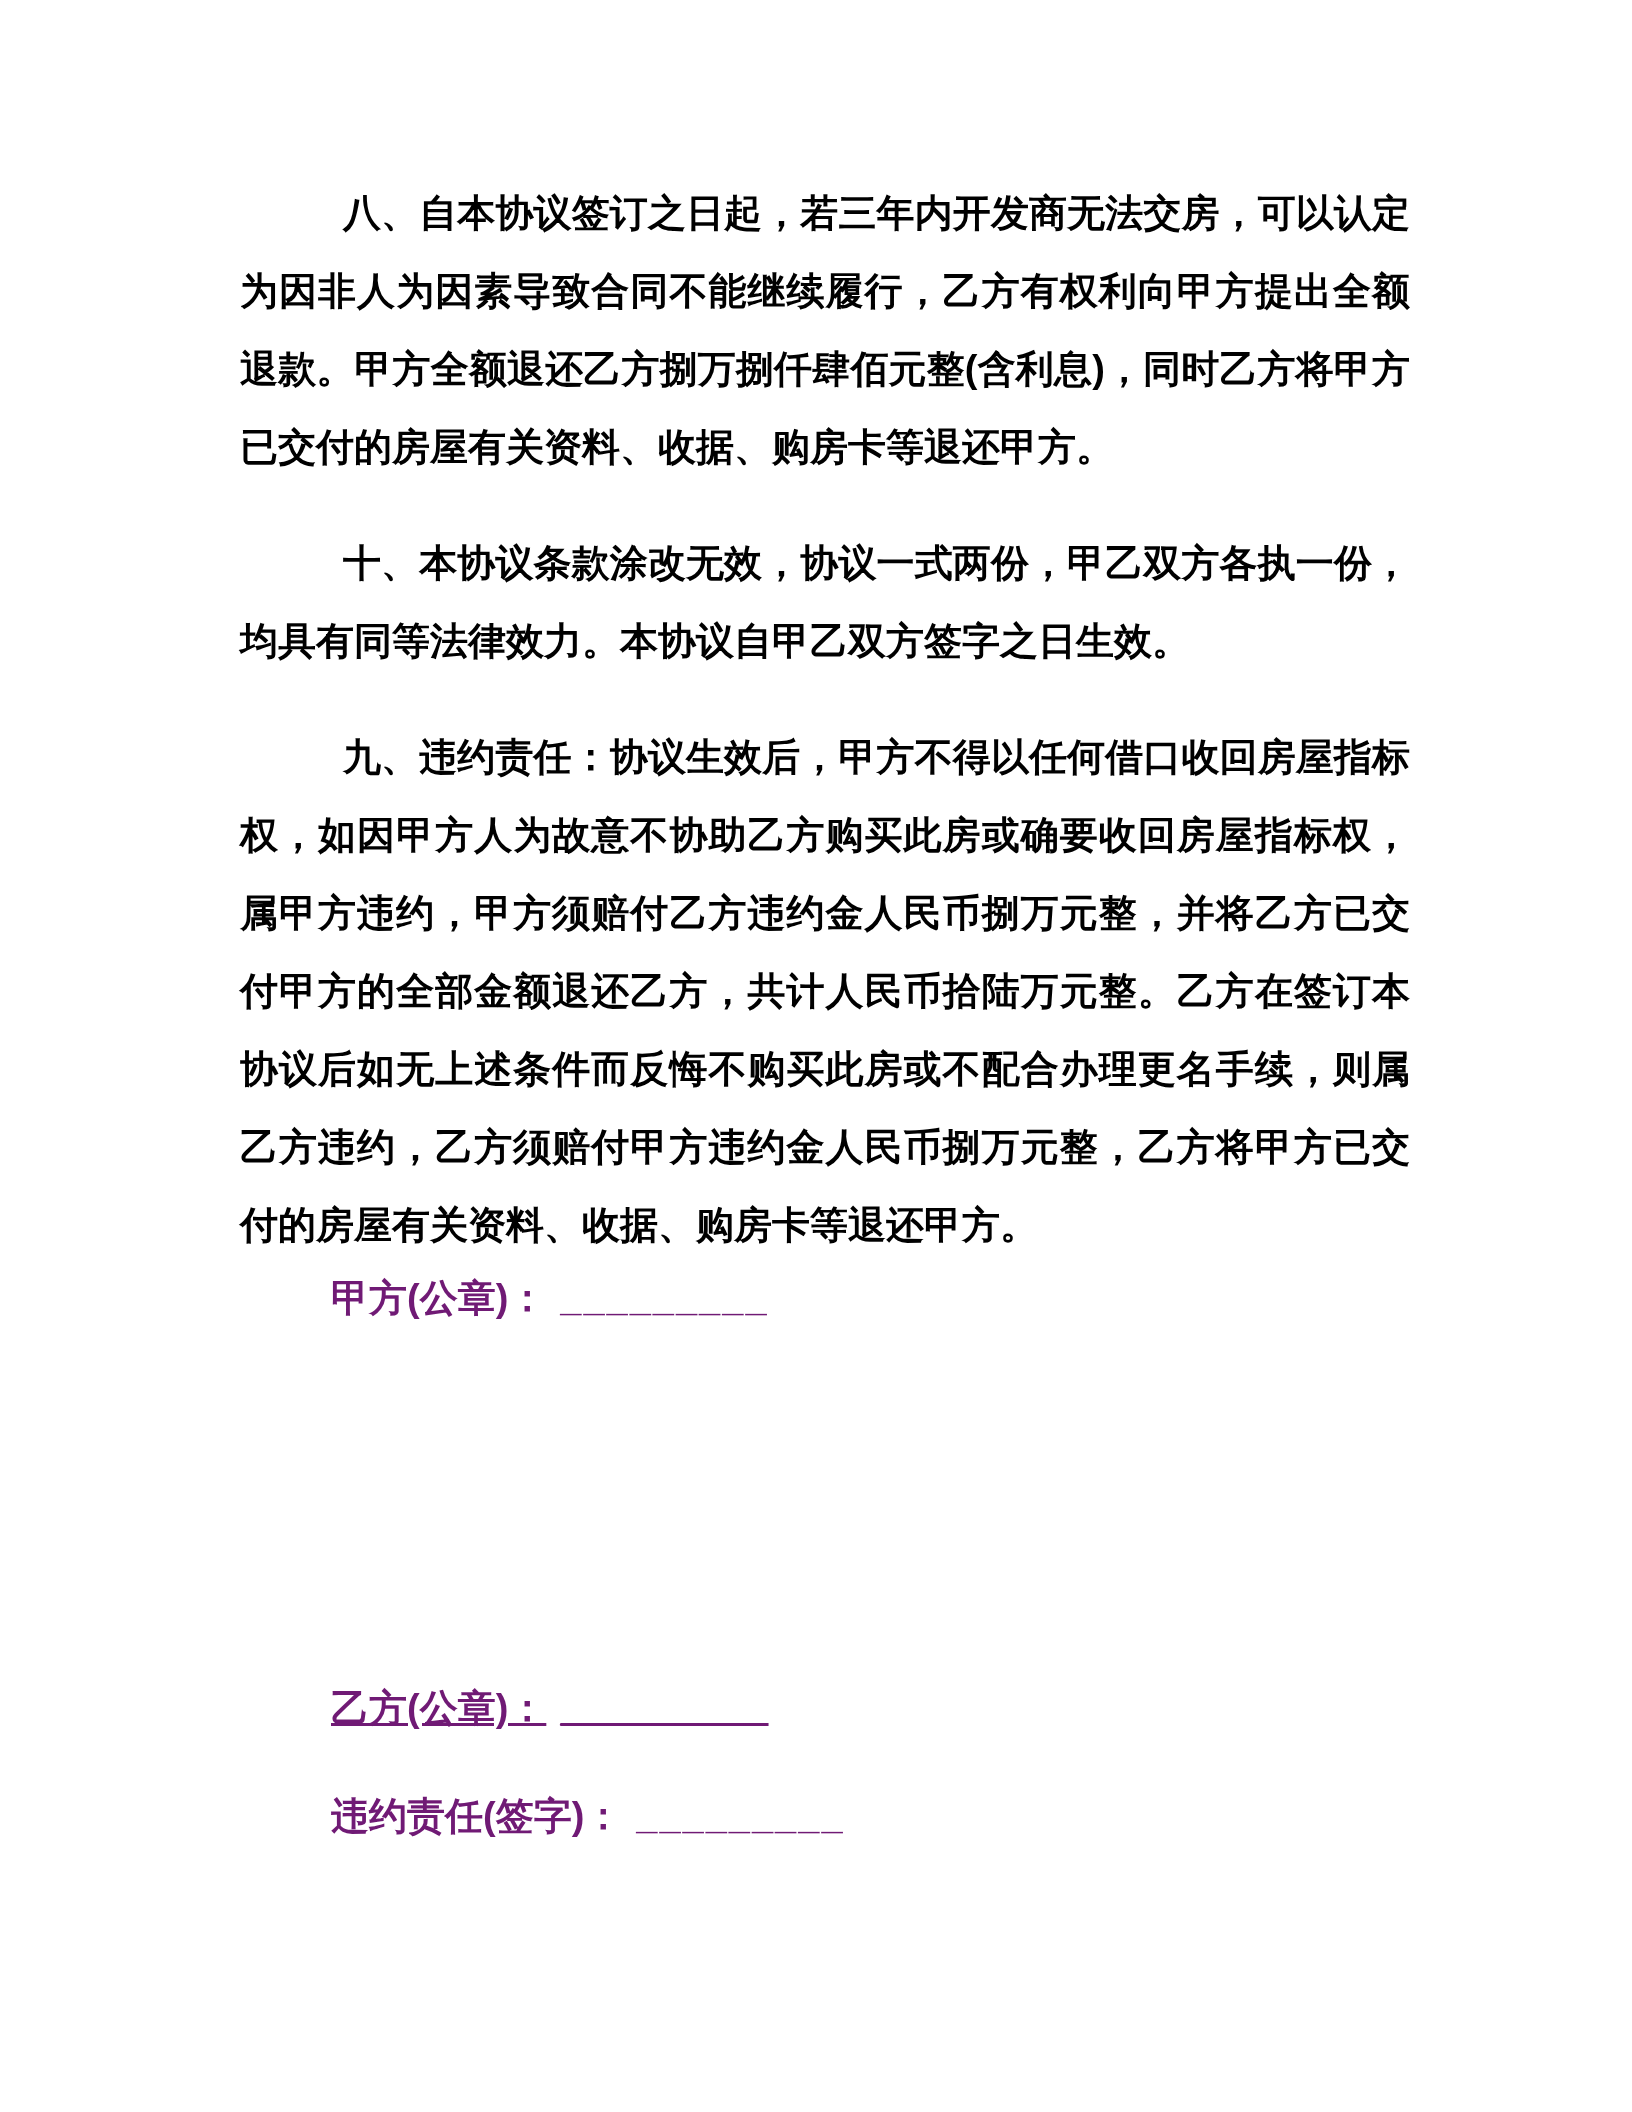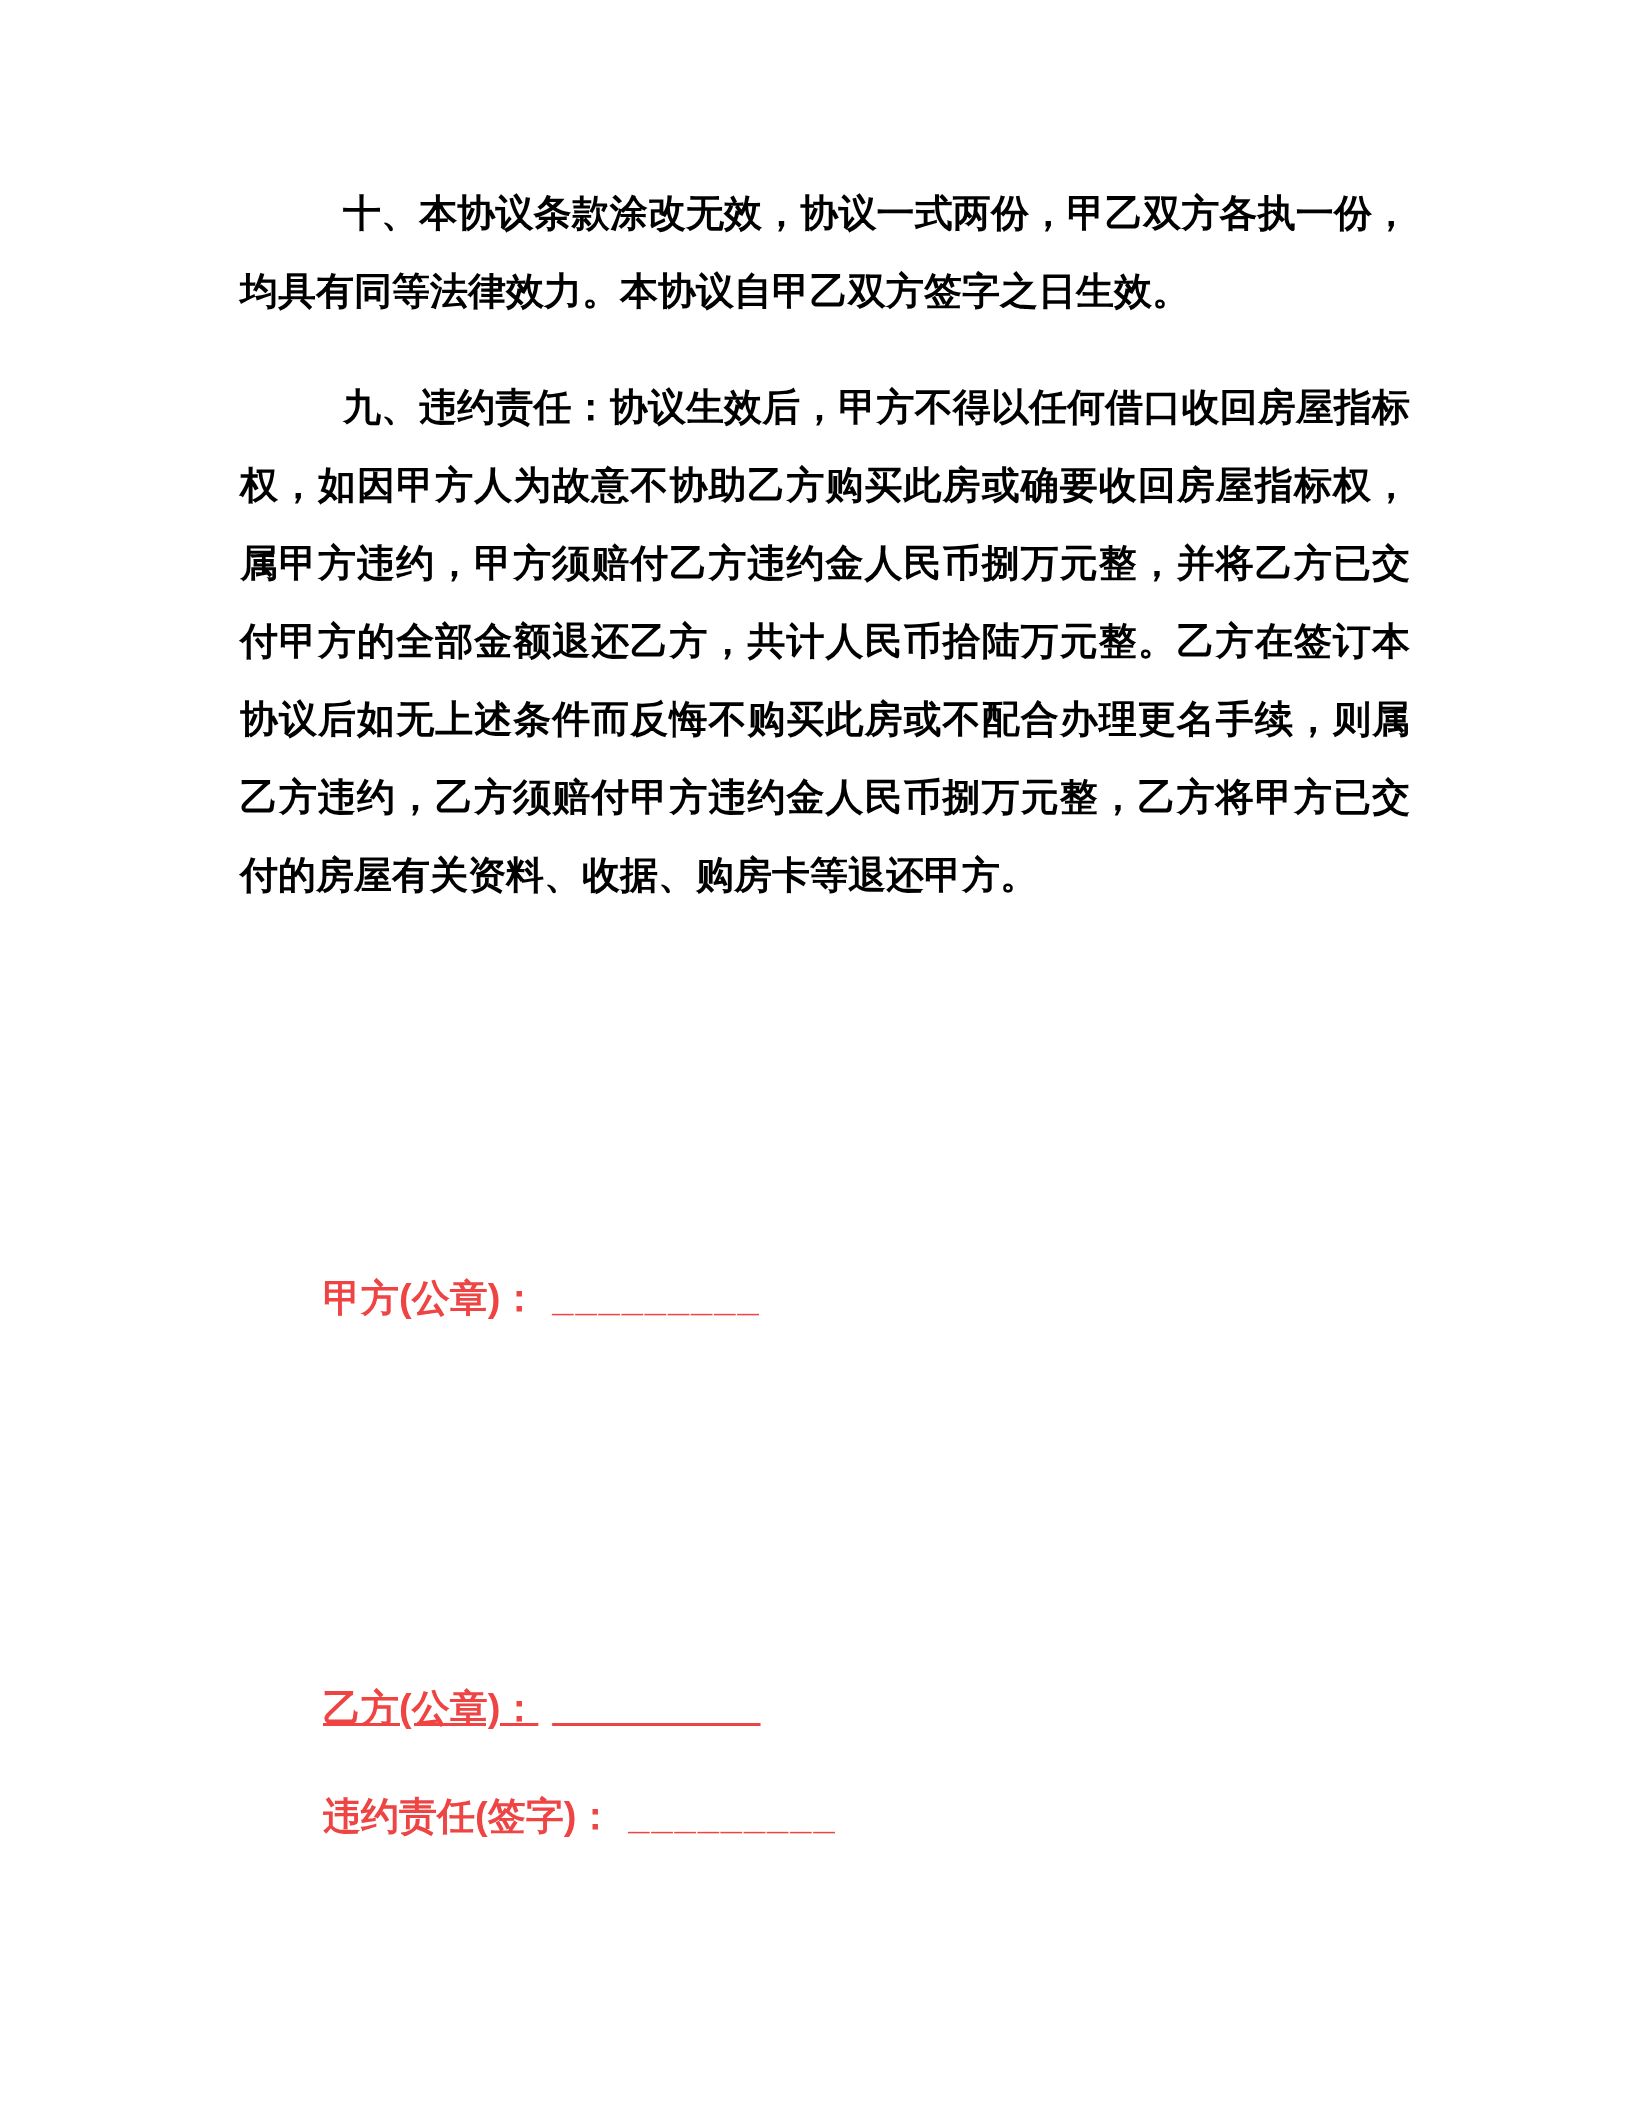--- a/index.html
+++ b/index.html
@@ -29,40 +29,41 @@
     line-height: 78px;
     text-align: justify;
     text-justify: inter-character;
     text-indent: 103px;
     word-break: break-all;
     overflow-wrap: anywhere;
     color: #000000;
   }
   .sig-line {
     position: absolute;
-    left: 323px;
+    left: 331px;
     font-size: 38px;
     line-height: 60px;
     white-space: nowrap;
-    color: #ef4444;
+    color: #701a75;
   }
   .sig-line .blank {
     margin-left: 14px;
     letter-spacing: 2px;
   }
   .sig-party-a { top: 1268px; }
   .sig-party-b { top: 1678px; text-decoration: underline; }
   .sig-legal-rep { top: 1786px; }
 </style>
 </head>
 <body>
 
 <div class="page">
 
   <div class="doc-body">
+    <p class="clause">八、自本协议签订之日起，若三年内开发商无法交房，可以认定为因非人为因素导致合同不能继续履行，乙方有权利向甲方提出全额退款。甲方全额退还乙方捌万捌仟肆佰元整(含利息)，同时乙方将甲方已交付的房屋有关资料、收据、购房卡等退还甲方。</p>
 
     <p class="clause">十、本协议条款涂改无效，协议一式两份，甲乙双方各执一份，均具有同等法律效力。本协议自甲乙双方签字之日生效。</p>
 
     <p class="clause">九、违约责任：协议生效后，甲方不得以任何借口收回房屋指标权，如因甲方人为故意不协助乙方购买此房或确要收回房屋指标权，属甲方违约，甲方须赔付乙方违约金人民币捌万元整，并将乙方已交付甲方的全部金额退还乙方，共计人民币拾陆万元整。乙方在签订本协议后如无上述条件而反悔不购买此房或不配合办理更名手续，则属乙方违约，乙方须赔付甲方违约金人民币捌万元整，乙方将甲方已交付的房屋有关资料、收据、购房卡等退还甲方。</p>
   </div>
 
   <div class="sig-line sig-party-a">
     <span>甲方(公章)：</span><span class="blank">_________</span>
   </div>
 

